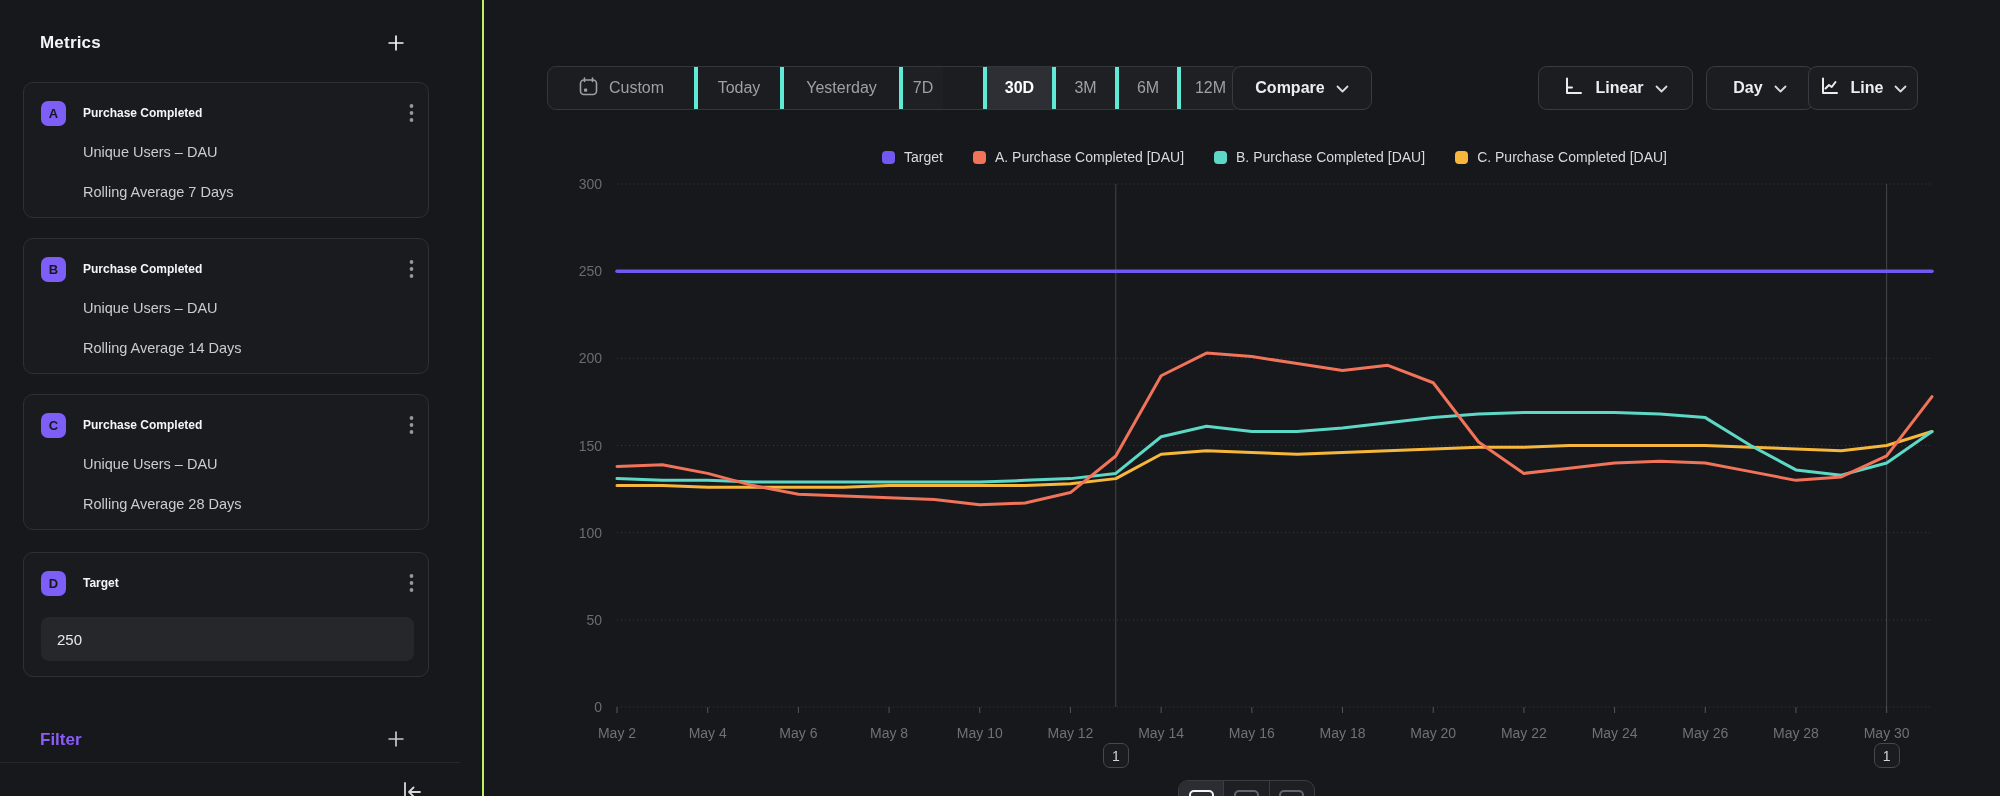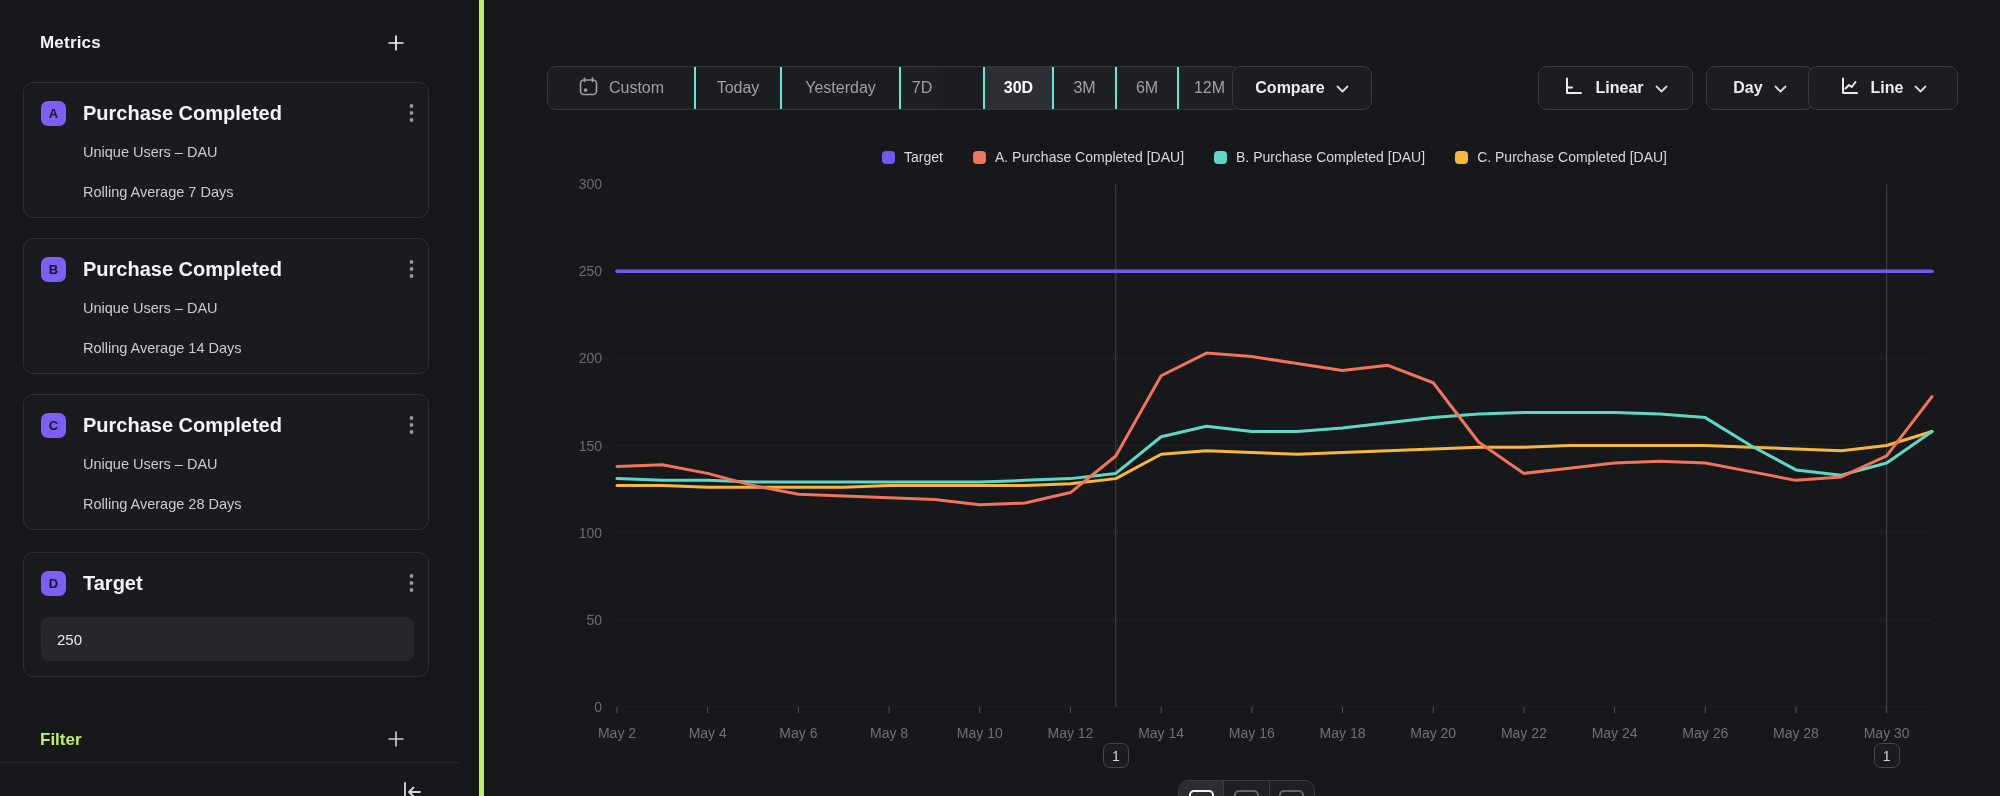--- a/index.html
+++ b/index.html
@@ -7,21 +7,21 @@
   body {
     position:relative; width:2000px; height:796px; overflow:hidden;
     font-family:"Liberation Sans", sans-serif; color:#e9eaec;
     -webkit-font-smoothing:antialiased;
   }
   svg text { font-family:"Liberation Sans", sans-serif; }
 
   
   .sidebar {
     position:absolute; left:0; top:0; width:484px; height:796px;
-    background:#17181b; border-right:5px solid #bef264;
+    background:#17181b; border-right:2px solid #bef264;
   }
   .sidebar-title {
     position:absolute; left:40px; top:33px;
     font-size:17px; font-weight:700; color:#f4f5f6; letter-spacing:.2px;
   }
   .icon-btn { background:none; border:none; cursor:pointer; line-height:0; }
   .add-metric { position:absolute; left:386px; top:33px; }
   .metric-card {
     position:absolute; left:23px; width:406px;
     background:#1a1b1f; border:1px solid #2f3035; border-radius:10px;
@@ -32,67 +32,67 @@
   .card-d { top:552px; height:125px; }
   .card-row {
     position:absolute; left:17px; right:14px; top:16px; height:28px;
     display:flex; align-items:center;
   }
   .badge {
     width:25px; height:25px; border-radius:7px; background:#7d5ef6;
     color:#17181b; font-size:13px; font-weight:700;
     display:flex; align-items:center; justify-content:center; flex:0 0 auto;
   }
-  .card-title { margin-left:17px; font-size:20px; font-weight:700; color:#f4f5f6; flex:1 1 auto; }
+  .card-title { margin-left:17px; font-size:12px; font-weight:700; color:#f4f5f6; flex:1 1 auto; }
   .kebab { flex:0 0 auto; }
   .card-meta { position:absolute; left:59px; font-size:14.5px; color:#c9ccd1; }
   .meta-1 { top:61px; }
   .meta-2 { top:101px; }
   .target-input {
     position:absolute; left:17px; top:64px; width:373px; height:44px;
     background:#26272b; border:none; border-radius:8px; outline:none;
     color:#e8e9eb; font-size:15px; padding:0 16px;
     font-family:"Liberation Sans", sans-serif;
   }
   .filter-label {
     position:absolute; left:40px; top:730px;
-    font-size:17px; font-weight:700; color:#bef264;
+    font-size:17px; font-weight:700; color:#8b5cf6;
   }
   .add-filter { position:absolute; left:386px; top:729px; }
   .sidebar-divider { position:absolute; left:0; top:762px; width:460px; height:1px; background:#26272b; }
   .collapse-btn { position:absolute; left:400px; top:780px; }
 
   
   .seg-group {
     position:absolute; left:547px; top:66px; height:44px;
     display:flex; align-items:stretch;
     background:#1c1d21; border:1px solid #35363b; border-radius:9px; overflow:hidden;
   }
   .seg {
     display:flex; align-items:center; justify-content:center; gap:10px;
     font-size:16px; color:#9da0a6; cursor:pointer; background:transparent; border:none;
     font-family:"Liberation Sans", sans-serif;
   }
-  .seg + .seg { border-left:2px solid #5eead4; }
+  .seg + .seg { border-left:4px solid #5eead4; }
   .seg-dark { background:#1f2024; }
   .seg-selected { background:#2e2f34; color:#ffffff; font-weight:700;margin-left:40px; }
   .w-custom{width:146px;} .w-today{width:86px;} .w-yest{width:119px;}
   .w-7d{width:44px;} .w-30d{width:69px;} .w-3m{width:63px;} .w-6m{width:62px;} .w-12m{width:63px;}
 
   .tb-btn {
     position:absolute; top:66px; height:44px;
     display:flex; align-items:center; justify-content:center; gap:11px;
     background:#1c1d21; border:1px solid #3a3b41; border-radius:9px;
     font-size:16px; font-weight:700; color:#eceded; cursor:pointer;
     font-family:"Liberation Sans", sans-serif;
   }
   .btn-compare { left:1232px; width:140px; }
   .btn-linear  { left:1538px; width:155px; }
   .btn-day     { left:1706px; width:108px; }
-  .btn-line    { left:1808px; width:150px;text-align:center; }
+  .btn-line    { left:1808px; width:110px;text-align:center; }
 
   
   .legend {
     position:absolute; left:617px; top:146px; width:1315px; height:22px;
     display:flex; align-items:center; justify-content:center; gap:30px;
   }
   .legend-item { display:flex; align-items:center; gap:9px; }
   .legend-swatch { width:13px; height:13px; border-radius:4px; background:#888; }
   .legend-label { font-size:14px; color:#d8dadc; }
 

